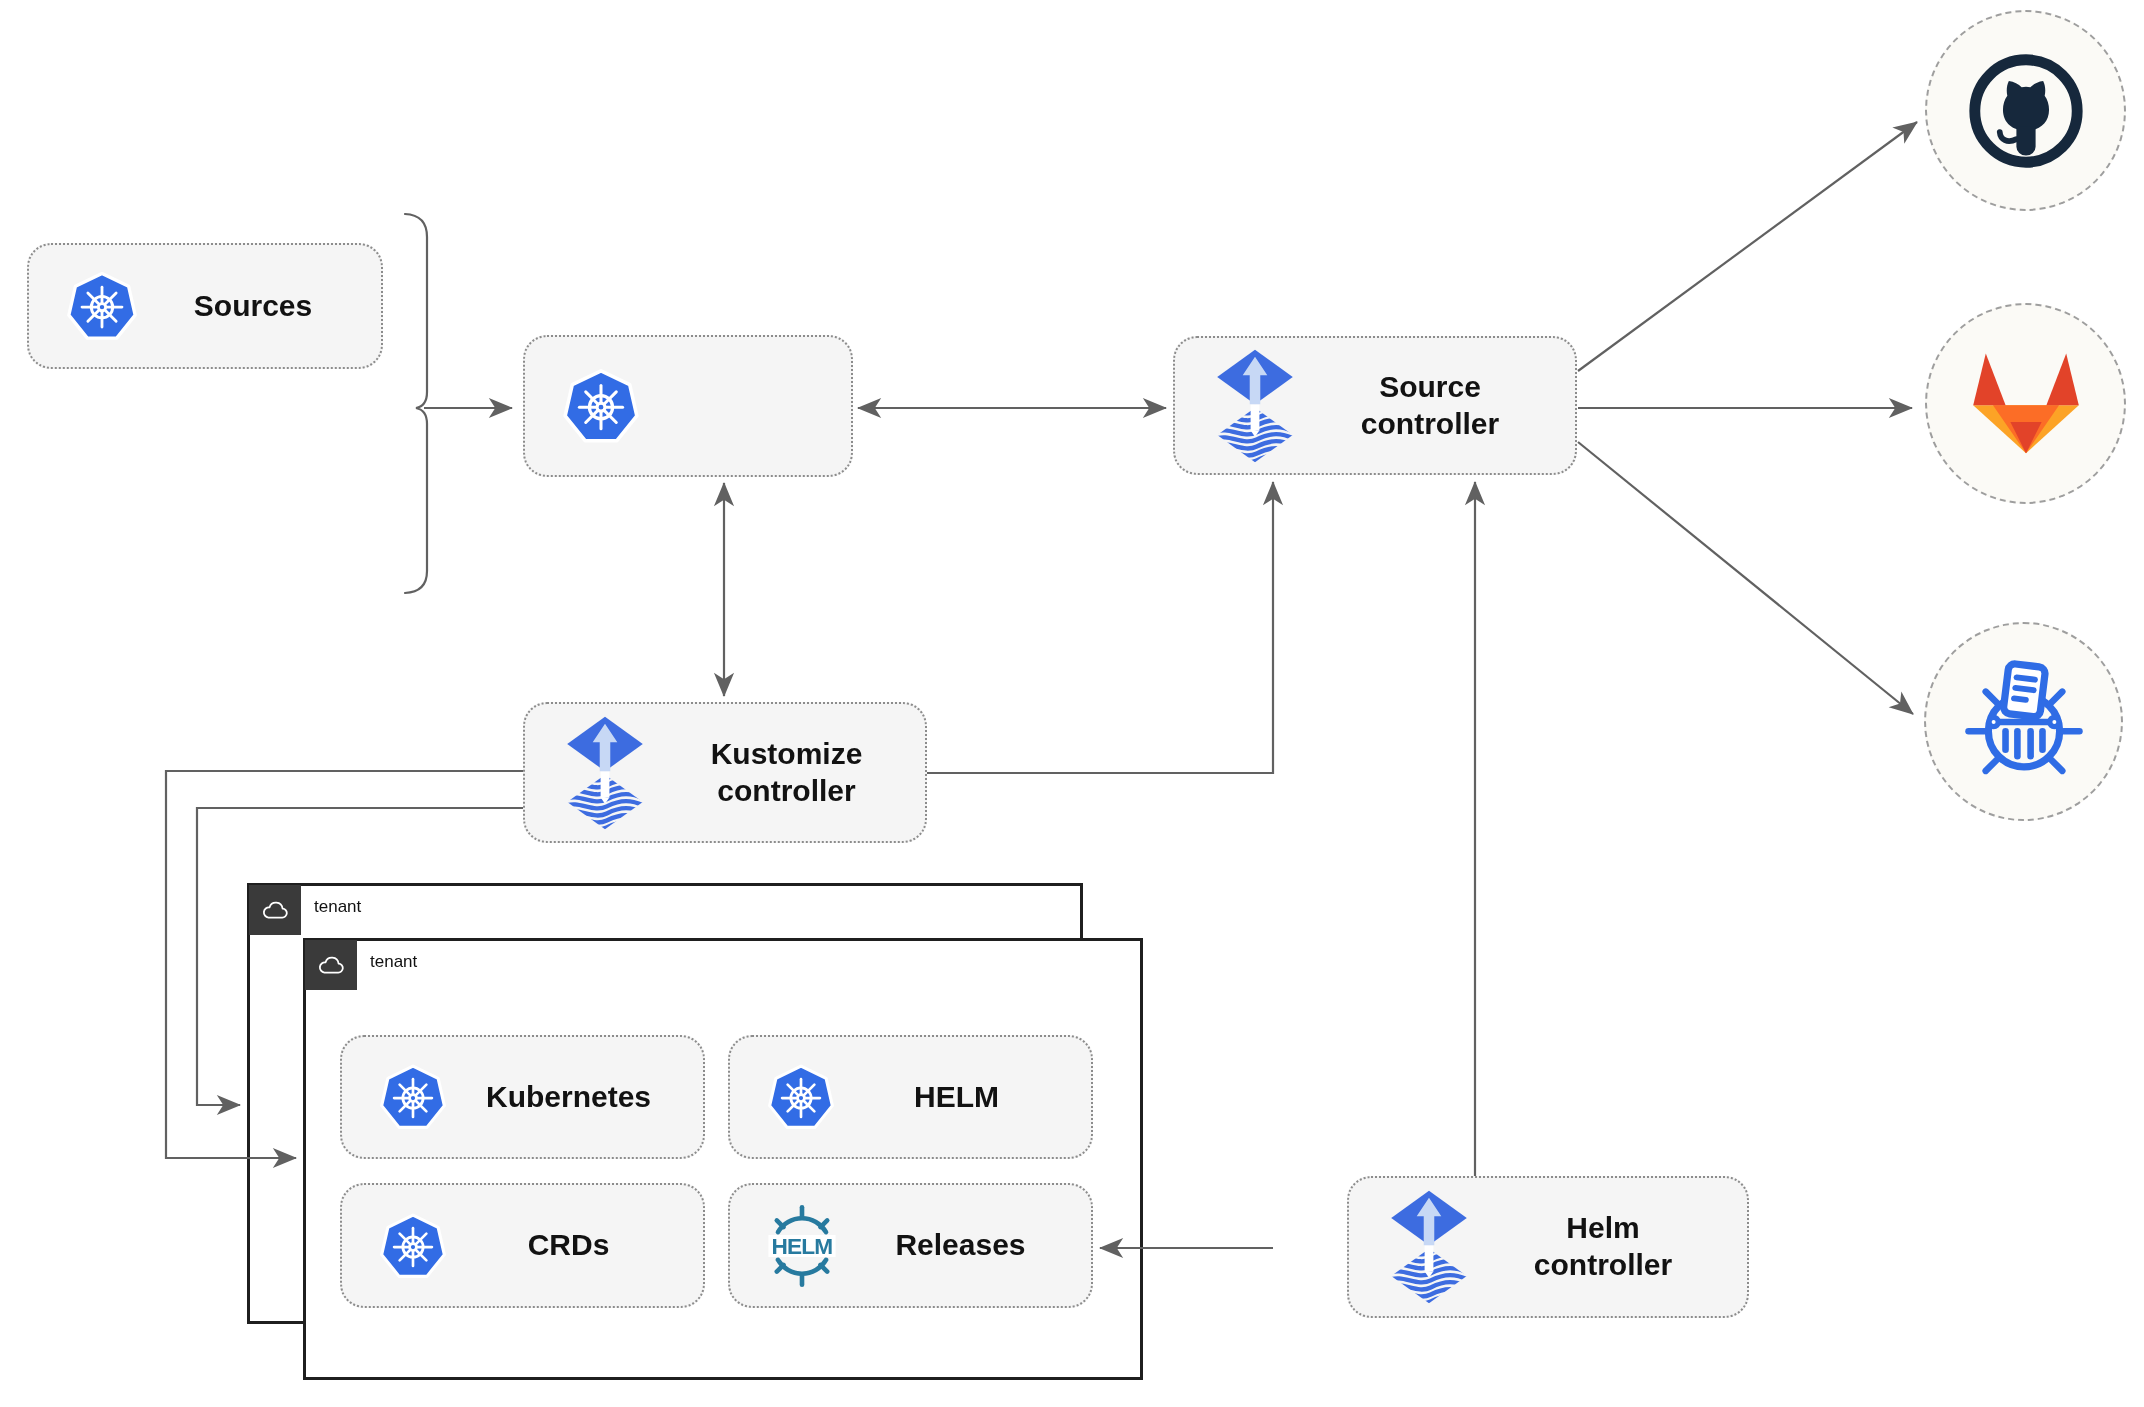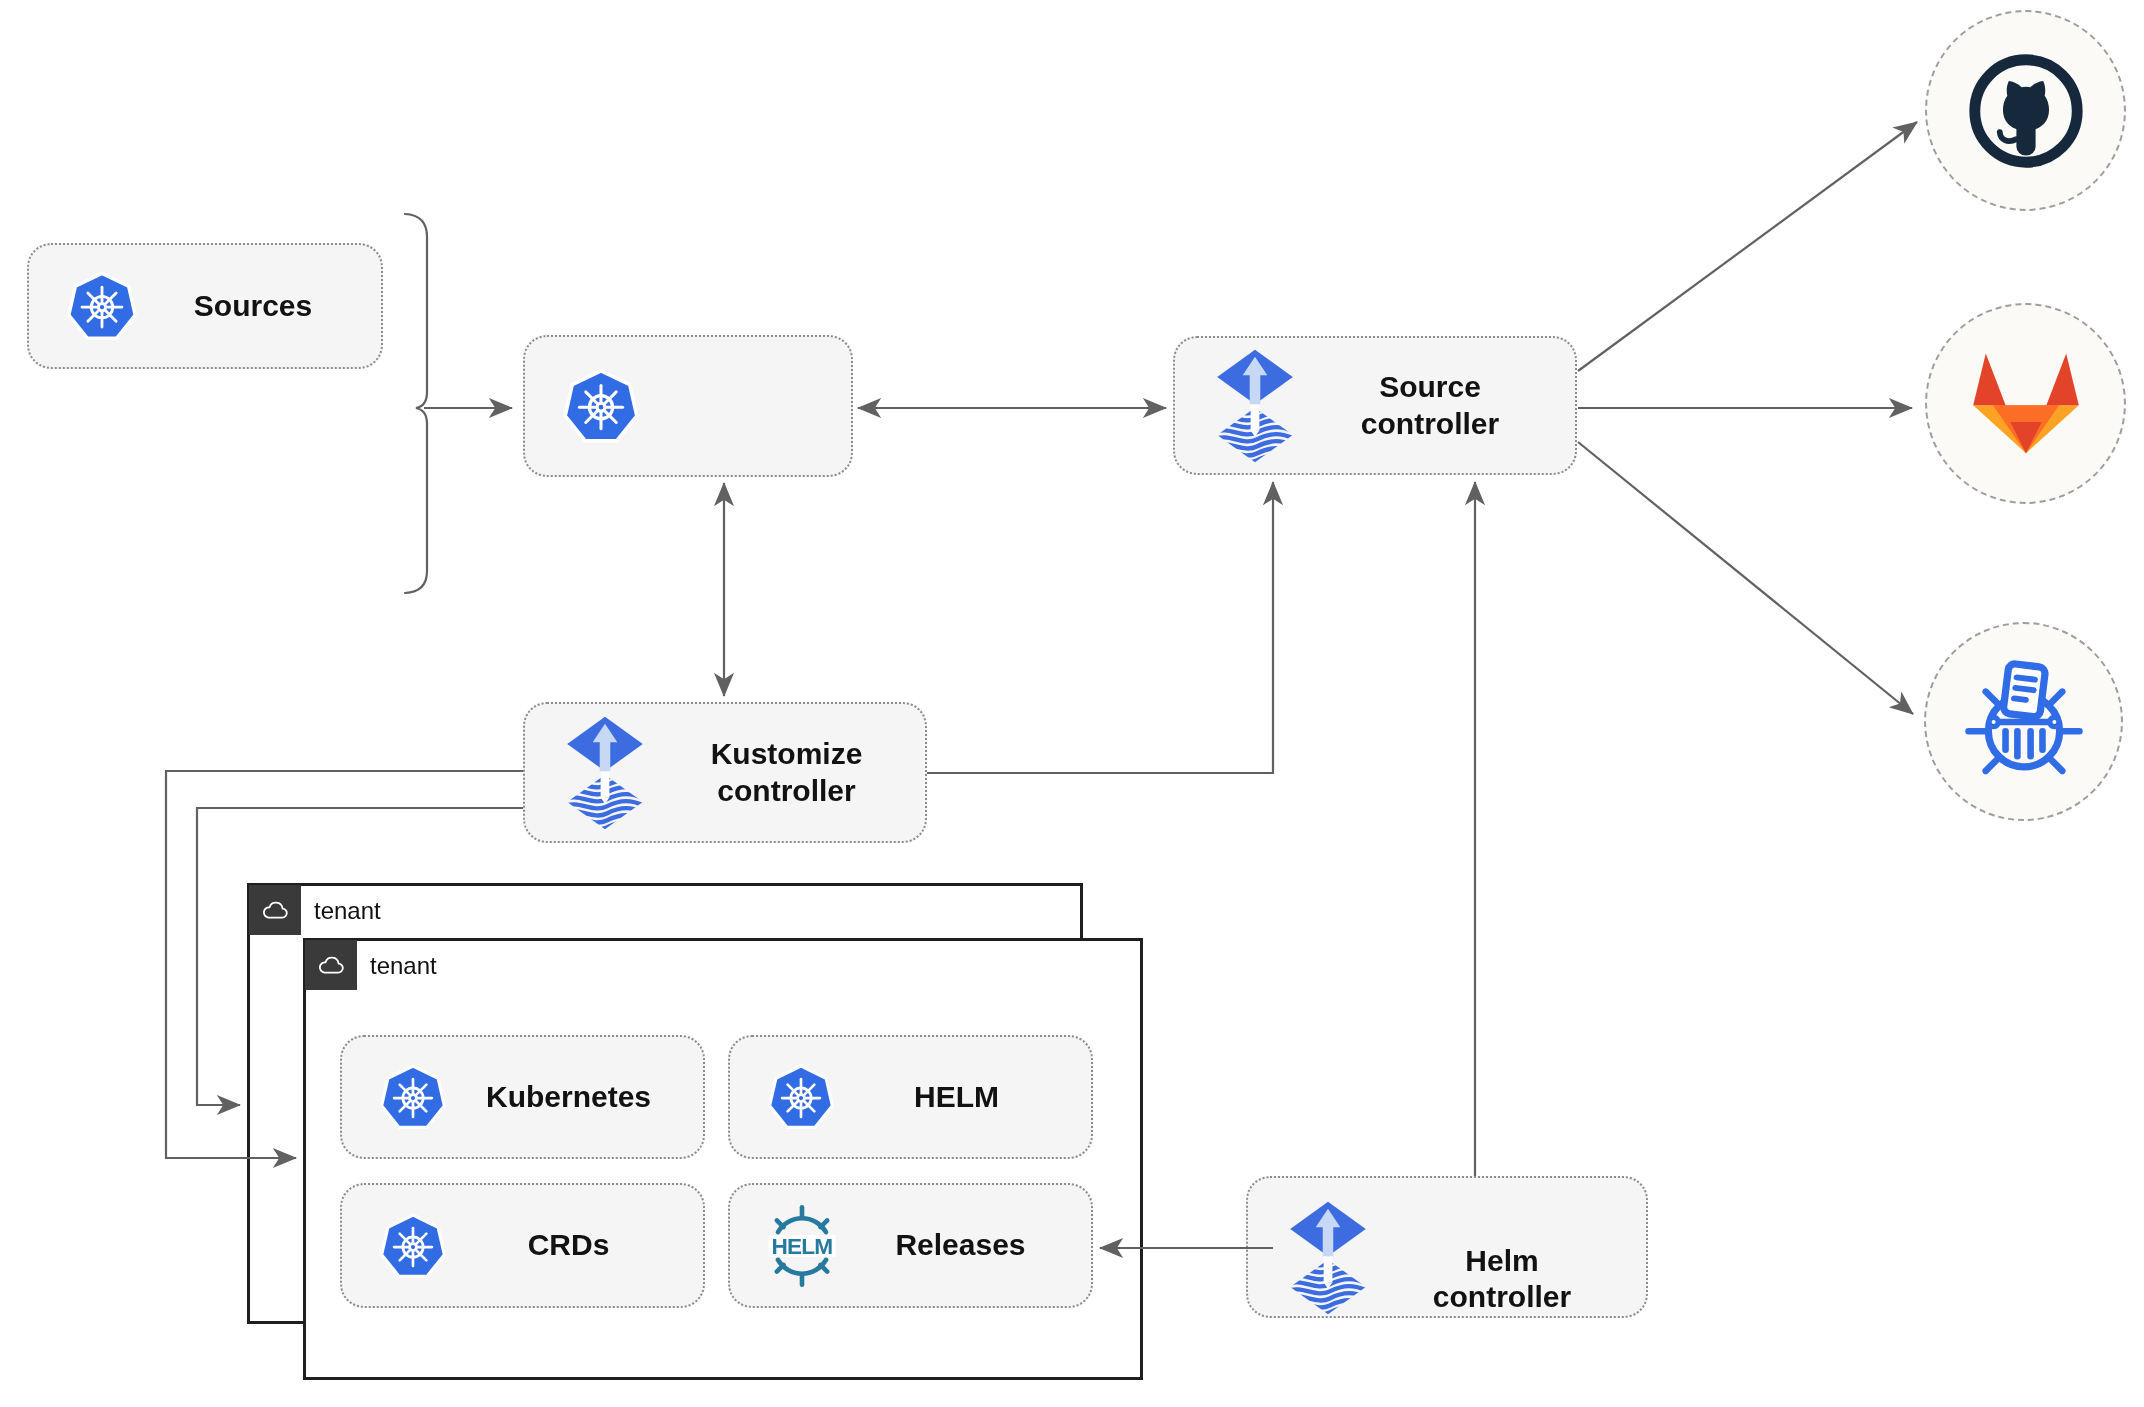--- a/index.html
+++ b/index.html
@@ -16,21 +16,21 @@
   .stage{position:relative;width:2144px;height:1407px;overflow:hidden;}
   .edges{position:absolute;left:0;top:0;z-index:40;pointer-events:none;}
   .pill{position:absolute;background:var(--box-fill);border:2.5px dotted var(--box-border);
         border-radius:24px;display:flex;align-items:center;z-index:7;box-sizing:border-box;font-weight:bold;}
   .pill .icon{margin-left:36px;flex:0 0 auto;display:block;}
   .pill .label{flex:1;text-align:center;font-size:30px;color:var(--label);line-height:1.22;padding-right:14px;}
   .ctrl .label .label-text{display:inline-block;max-width:185px;}
   .tenant{position:absolute;background:#ffffff;border:3px solid var(--tenant-border);box-sizing:border-box;}
   .tenant .tab{position:absolute;left:-1px;top:-1px;width:52px;height:50px;background:var(--tab-bg);
         display:flex;align-items:center;justify-content:center;}
-  .tenant .tenant-label{position:absolute;left:64px;top:11px;font-size:24px;color:#111;}
+  .tenant .tenant-label{position:absolute;left:64px;top:11px;font-size:17px;color:#111;}
   .ext-circle{position:absolute;background:var(--circle-fill);border:2.5px dashed var(--circle-border);
         border-radius:50%;display:flex;align-items:center;justify-content:center;z-index:5;box-sizing:border-box;}
   .defs-holder{position:absolute;width:0;height:0;overflow:hidden;}
 </style>
 </head>
 <body>
 
 <div class="stage">
 
   <svg class="defs-holder" aria-hidden="true">
@@ -199,21 +199,21 @@
     <div class="label"><span class="label-text">Source controller</span></div>
   </div>
 
   <div class="pill ctrl" style="left:523px;top:702px;width:404px;height:141px;z-index:10;gap:13px;">
     <svg class="icon" width="88" height="116">
         <use href="#sym-flux"></use>
       </svg>
     <div class="label"><span class="label-text">Kustomize controller</span></div>
   </div>
 
-  <div class="pill ctrl" style="left:1246px;top:1176px;width:402px;height:142px;z-index:10;align-items:flex-end;">
+  <div class="pill ctrl" style="left:1347px;top:1176px;width:402px;height:142px;z-index:10;">
     <svg class="icon" width="88" height="116">
         <use href="#sym-flux"></use>
       </svg>
     <div class="label"><span class="label-text">Helm controller</span></div>
   </div>
 
   <div class="pill" style="left:340px;top:1035px;width:365px;height:124px;">
     <svg class="icon" width="70" height="70">
         <use href="#sym-k8s"></use>
       </svg>

